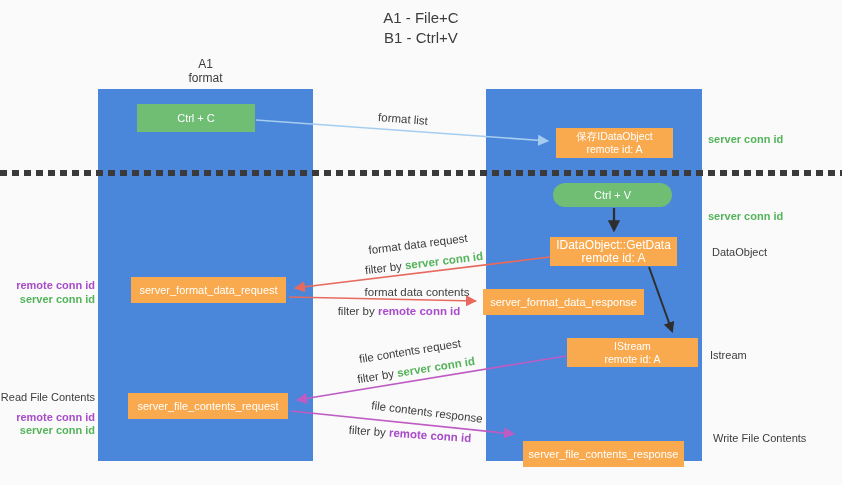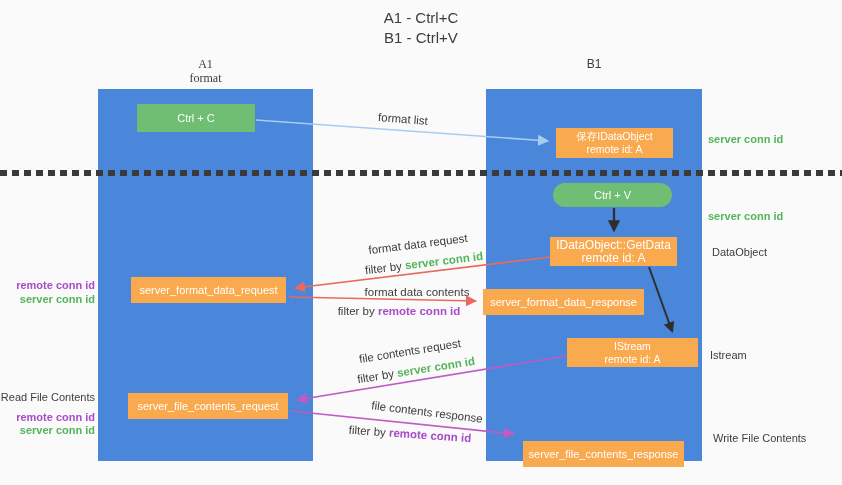--- a/index.html
+++ b/index.html
@@ -8,21 +8,21 @@
 
   .title{position:absolute;left:0;top:8px;width:842px;text-align:center;
          font-size:15px;line-height:20px;color:#3c3c3c;}
 
   .lifeline{position:absolute;top:89px;height:372px;background:var(--blue,#4a86d9);z-index:1;}
   #lifeline-a{left:98px;width:215px;}
   #lifeline-b{left:486px;width:216px;}
 
   .lifeline-header{position:absolute;top:57px;text-align:center;font-size:12px;
                    line-height:14px;color:#3c3c3c;z-index:4;}
-  #header-a{left:98px;width:215px;font-family:Liberation Serif, serif;}
+  #header-a{left:98px;width:215px;}
   #header-b{left:486px;width:216px;}
 
   .dotted-sep{position:absolute;left:0;top:170px;width:842px;height:6px;z-index:2;
     background:repeating-linear-gradient(90deg,#3a3a3a 0 7px,transparent 7px 12px);}
 
   svg.arrows{position:absolute;left:0;top:0;z-index:3;pointer-events:none;}
 
   .box{position:absolute;z-index:4;display:flex;flex-direction:column;align-items:center;
        justify-content:center;color:#fff;text-align:center;font-size:11px;line-height:13px;}
   .box.green{background:var(--green,#6fbe74);}
@@ -36,30 +36,29 @@
             white-space:nowrap;font-size:11px;color:#3d3d3d;}
   .green-text{color:var(--green-text,#53b45a);font-weight:bold;}
   .purple-text{color:var(--purple-text,#a84cc9);font-weight:bold;}
 </style>
 </head>
 <body>
 
 <div id="stage">
 
   <div class="title">
-    <div>A1 - Ctrl+C</div>
+    <div>A1 - File+C</div>
     <div>B1 - Ctrl+V</div>
   </div>
 
   <div class="lifeline-header" id="header-a">
     <div>A1</div>
     <div>format</div>
   </div>
   <div class="lifeline-header" id="header-b">
-    <div>B1</div>
   </div>
 
   <div class="lifeline" id="lifeline-a"></div>
   <div class="lifeline" id="lifeline-b"></div>
 
   <div class="dotted-sep"></div>
 
   <svg class="arrows" width="842" height="485" viewBox="0 0 842 485">
     <defs>
       <marker id="m-blue" viewBox="0 0 10 10" refX="9" refY="5" markerWidth="7" markerHeight="7" orient="auto-start-reverse">

